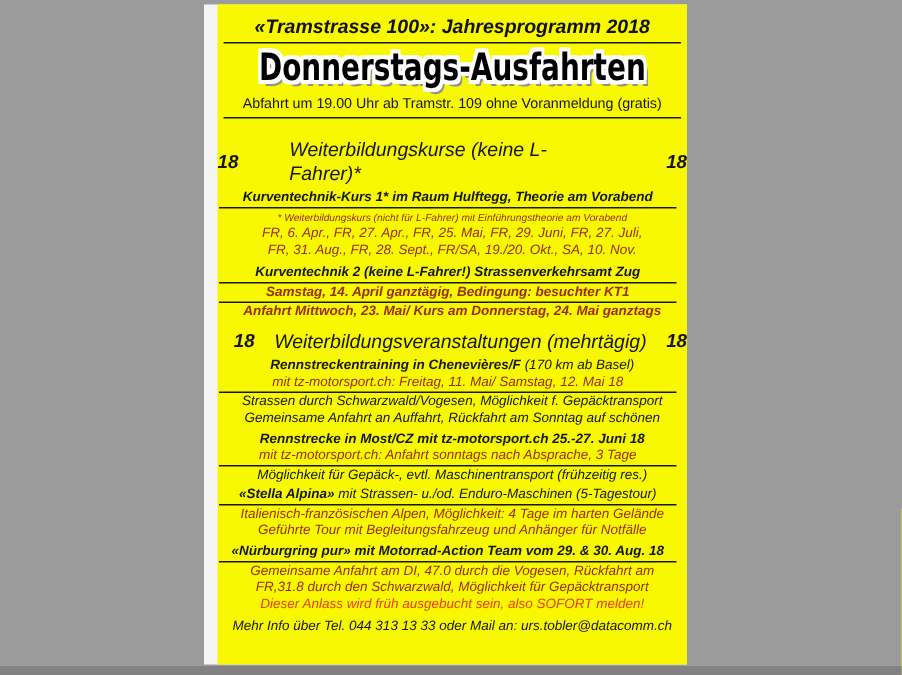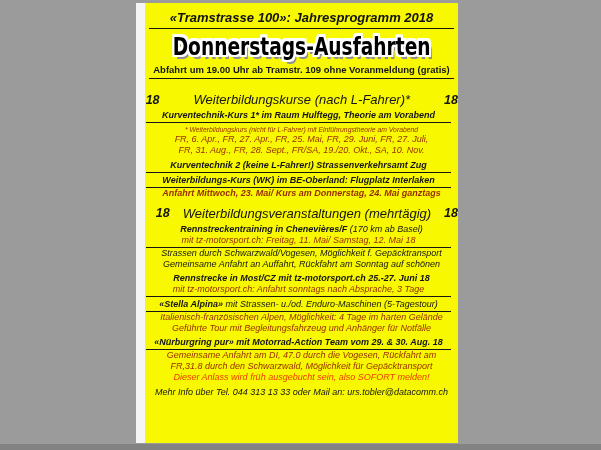--- a/index.html
+++ b/index.html
@@ -71,21 +71,21 @@
     transform:scale(0.98,1.32);
     transform-origin:center top;
     text-shadow:
       -2px -2px 0 #fff, 0 -2px 0 #fff, 2px -2px 0 #fff,
       -2px 0 0 #fff, 2px 0 0 #fff,
       -2px 2px 0 #fff, 0 2px 0 #fff, 2px 2px 0 #fff,
       3px 3px 0 #8f8f8f;
   }
   .departure{
     font-size:9.5px;line-height:12px;
-    font-weight:bold;font-style:normal;
+    font-weight:normal;font-style:normal;
     margin-top:2px;
   }
   .sec-heading{
     display:flex;align-items:center;justify-content:flex-end;
     font-style:italic;color:#151515;
     font-size:13px;line-height:16px;
     margin:13px 0 2px 0;
   }
   .sec-heading .year{font-weight:bold;font-size:12.5px;}
   .sec-heading.wide{margin-top:6px;line-height:17px;}
@@ -110,47 +110,48 @@
 
     <div class="headline-wrap">
       <span class="headline">Donnerstags-Ausfahrten</span>
     </div>
 
     <div class="line departure">Abfahrt um 19.00 Uhr ab Tramstr. 109 ohne Voranmeldung (gratis)</div>
     <div class="hr"></div>
 
     <div class="sec-heading gap1">
       <span class="year">18</span>
-      <span>Weiterbildungskurse (nach L-Fahrer)*</span>
+      <span>Weiterbildungskurse (keine L-Fahrer)*</span>
       <span class="year">18</span>
     </div>
 
     <div class="line b ruled">Kurventechnik-Kurs 1* im Raum Hulftegg, Theorie am Vorabend</div>
     <div class="line red footnote">* Weiterbildungskurs (nicht für L-Fahrer) mit Einführungstheorie am Vorabend</div>
     <div class="line red">FR, 6. Apr., FR, 27. Apr., FR, 25. Mai, FR, 29. Juni, FR, 27. Juli,</div>
     <div class="line red">FR, 31. Aug., FR, 28. Sept., FR/SA, 19./20. Okt., SA, 10. Nov.</div>
 
     <div class="line b ruled mt4">Kurventechnik 2 (keine L-Fahrer!) Strassenverkehrsamt Zug</div>
+    <div class="line b red ruled">Samstag, 14. April ganztägig, Bedingung: besuchter KT1</div>
 
-    <div class="line b ruled mt2">Weiterbildungs-Kurs (WK) im BE-Oberland: Flugplatz Interlaken</div>
     <div class="line b red">Anfahrt Mittwoch, 23. Mai/ Kurs am Donnerstag, 24. Mai ganztags</div>
 
     <div class="sec-heading wide gap2">
       <span class="year">18</span>
       <span>Weiterbildungsveranstaltungen (mehrtägig)</span>
       <span class="year">18</span>
     </div>
 
     <div class="line"><span class="b">Rennstreckentraining in Chenevières/F</span><span> (170 km ab Basel)</span></div>
     <div class="line red ruled">mit tz-motorsport.ch: Freitag, 11. Mai/ Samstag, 12. Mai 18</div>
     <div class="line">Strassen durch Schwarzwald/Vogesen, Möglichkeit f. Gepäcktransport</div>
     <div class="line">Gemeinsame Anfahrt an Auffahrt, Rückfahrt am Sonntag auf schönen</div>
 
     <div class="line b mt3">Rennstrecke in Most/CZ mit tz-motorsport.ch 25.-27. Juni 18</div>
     <div class="line red ruled">mit tz-motorsport.ch: Anfahrt sonntags nach Absprache, 3 Tage</div>
+    <div class="line">Möglichkeit für Gepäck-, evtl. Maschinentransport (frühzeitig res.)</div>
 
     <div class="line ruled mt2"><span class="b">«Stella Alpina»</span><span> mit Strassen- u./od. Enduro-Maschinen (5-Tagestour)</span></div>
     <div class="line red">Italienisch-französischen Alpen, Möglichkeit: 4 Tage im harten Gelände</div>
     <div class="line red">Geführte Tour mit Begleitungsfahrzeug und Anhänger für Notfälle</div>
 
     <div class="line b ruled mt3">«Nürburgring pur» mit Motorrad-Action Team vom 29. &amp; 30. Aug. 18</div>
     <div class="line red">Gemeinsame Anfahrt am DI, 47.0 durch die Vogesen, Rückfahrt am</div>
     <div class="line red">FR,31.8 durch den Schwarzwald, Möglichkeit für Gepäcktransport</div>
     <div class="line brightred">Dieser Anlass wird früh ausgebucht sein, also SOFORT melden!</div>
 

